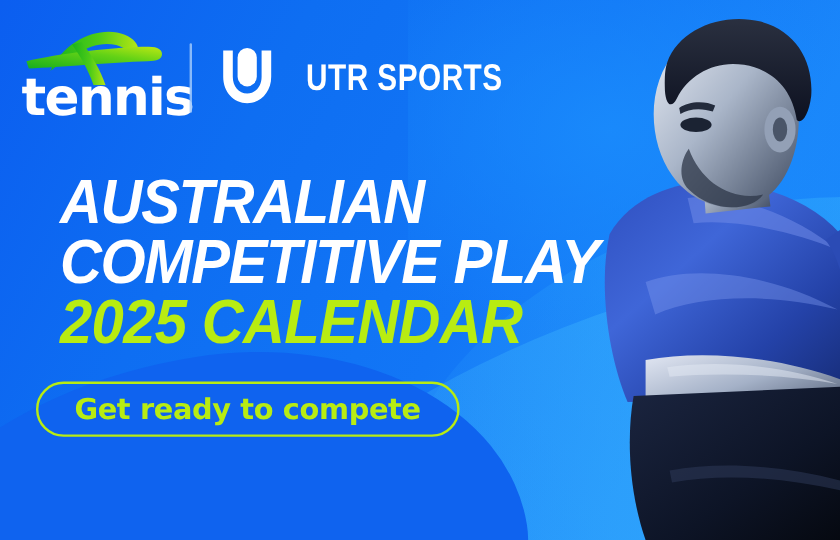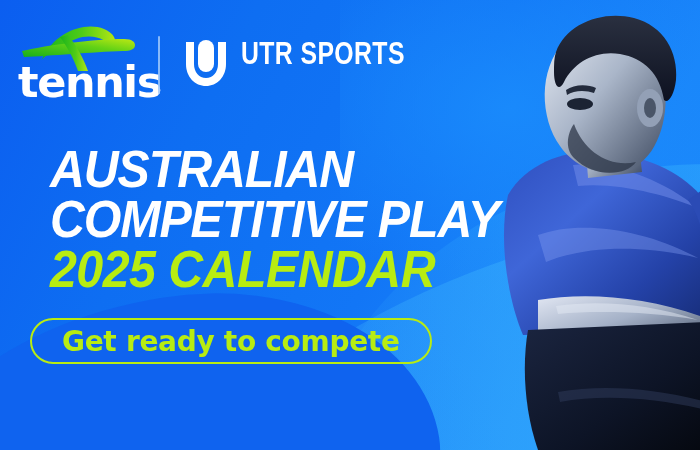--- a/index.html
+++ b/index.html
@@ -50,21 +50,21 @@
   .tennis-logo .swoosh{position:absolute;left:2px;top:0;width:116px;height:48px;}
   .tennis-word{
     position:absolute;left:0;bottom:-1px;width:118px;
     color:#ffffff;font-weight:bold;font-size:43px;letter-spacing:-1.4px;
     font-family:"DejaVu Sans", sans-serif;line-height:1;
   }
   .divider{
     width:2px;height:58px;background:#9fc8fb;opacity:.85;
     margin:0 22px 0 22px;border-radius:1px;align-self:center;margin-top:4px;
   }
-  .utr-logo{display:flex;gap:11px;margin-top:2px;}
+  .utr-logo{display:flex;align-items:center;gap:25px;margin-top:2px;}
   .utr-mark{width:48px;height:52px;flex:none;}
   .utr-word{
     color:#fff;font-weight:bold;font-size:31px;letter-spacing:.5px;
     font-family:"Liberation Sans", sans-serif;
     transform:scaleX(.80);transform-origin:left center;white-space:nowrap;
     line-height:1;
   }
 
   
   .headline{
@@ -81,21 +81,21 @@
   .hl2{font-size:52px;color:#ffffff;letter-spacing:-1.2px;margin-top:2px;}
   .hl3{font-size:52px;color:#b8ec12;letter-spacing:-0.6px;margin-top:2px;}
 
   
   .cta{
     position:absolute;left:30px;top:318px;z-index:12;
     display:inline-flex;align-items:center;justify-content:center;
     height:46px;padding:0 30px;
     border:2px solid #b8ec12;border-radius:26px;
     background:transparent;
-    color:#b8ec12;font-size:28px;font-weight:bold;
+    color:#b8ec12;font-size:24px;font-weight:bold;
     font-family:"DejaVu Sans", sans-serif;letter-spacing:-0.3px;
     box-sizing:border-box;
   }
 </style>
 </head>
 <body>
 
 <div class="banner">
 
   <div class="bg-glow-right"></div>

